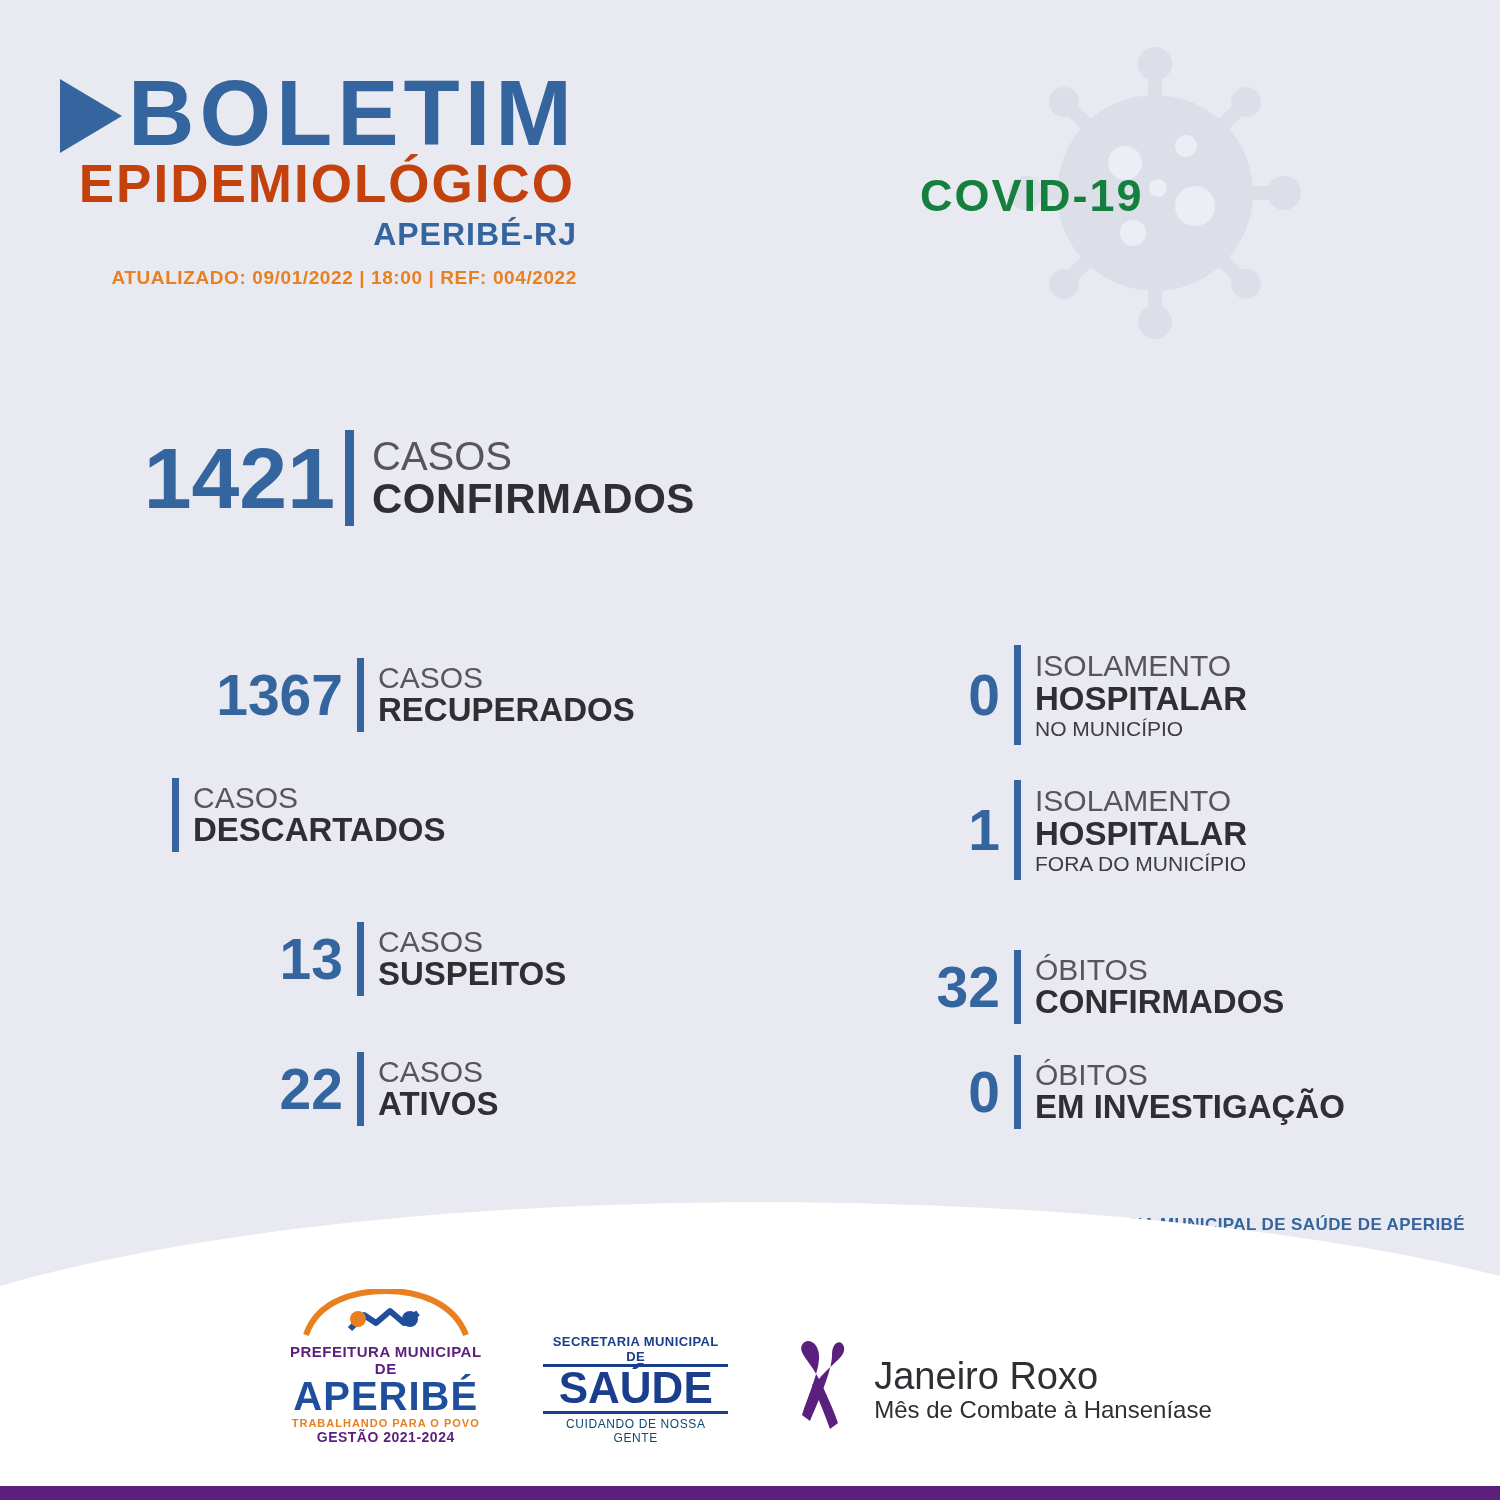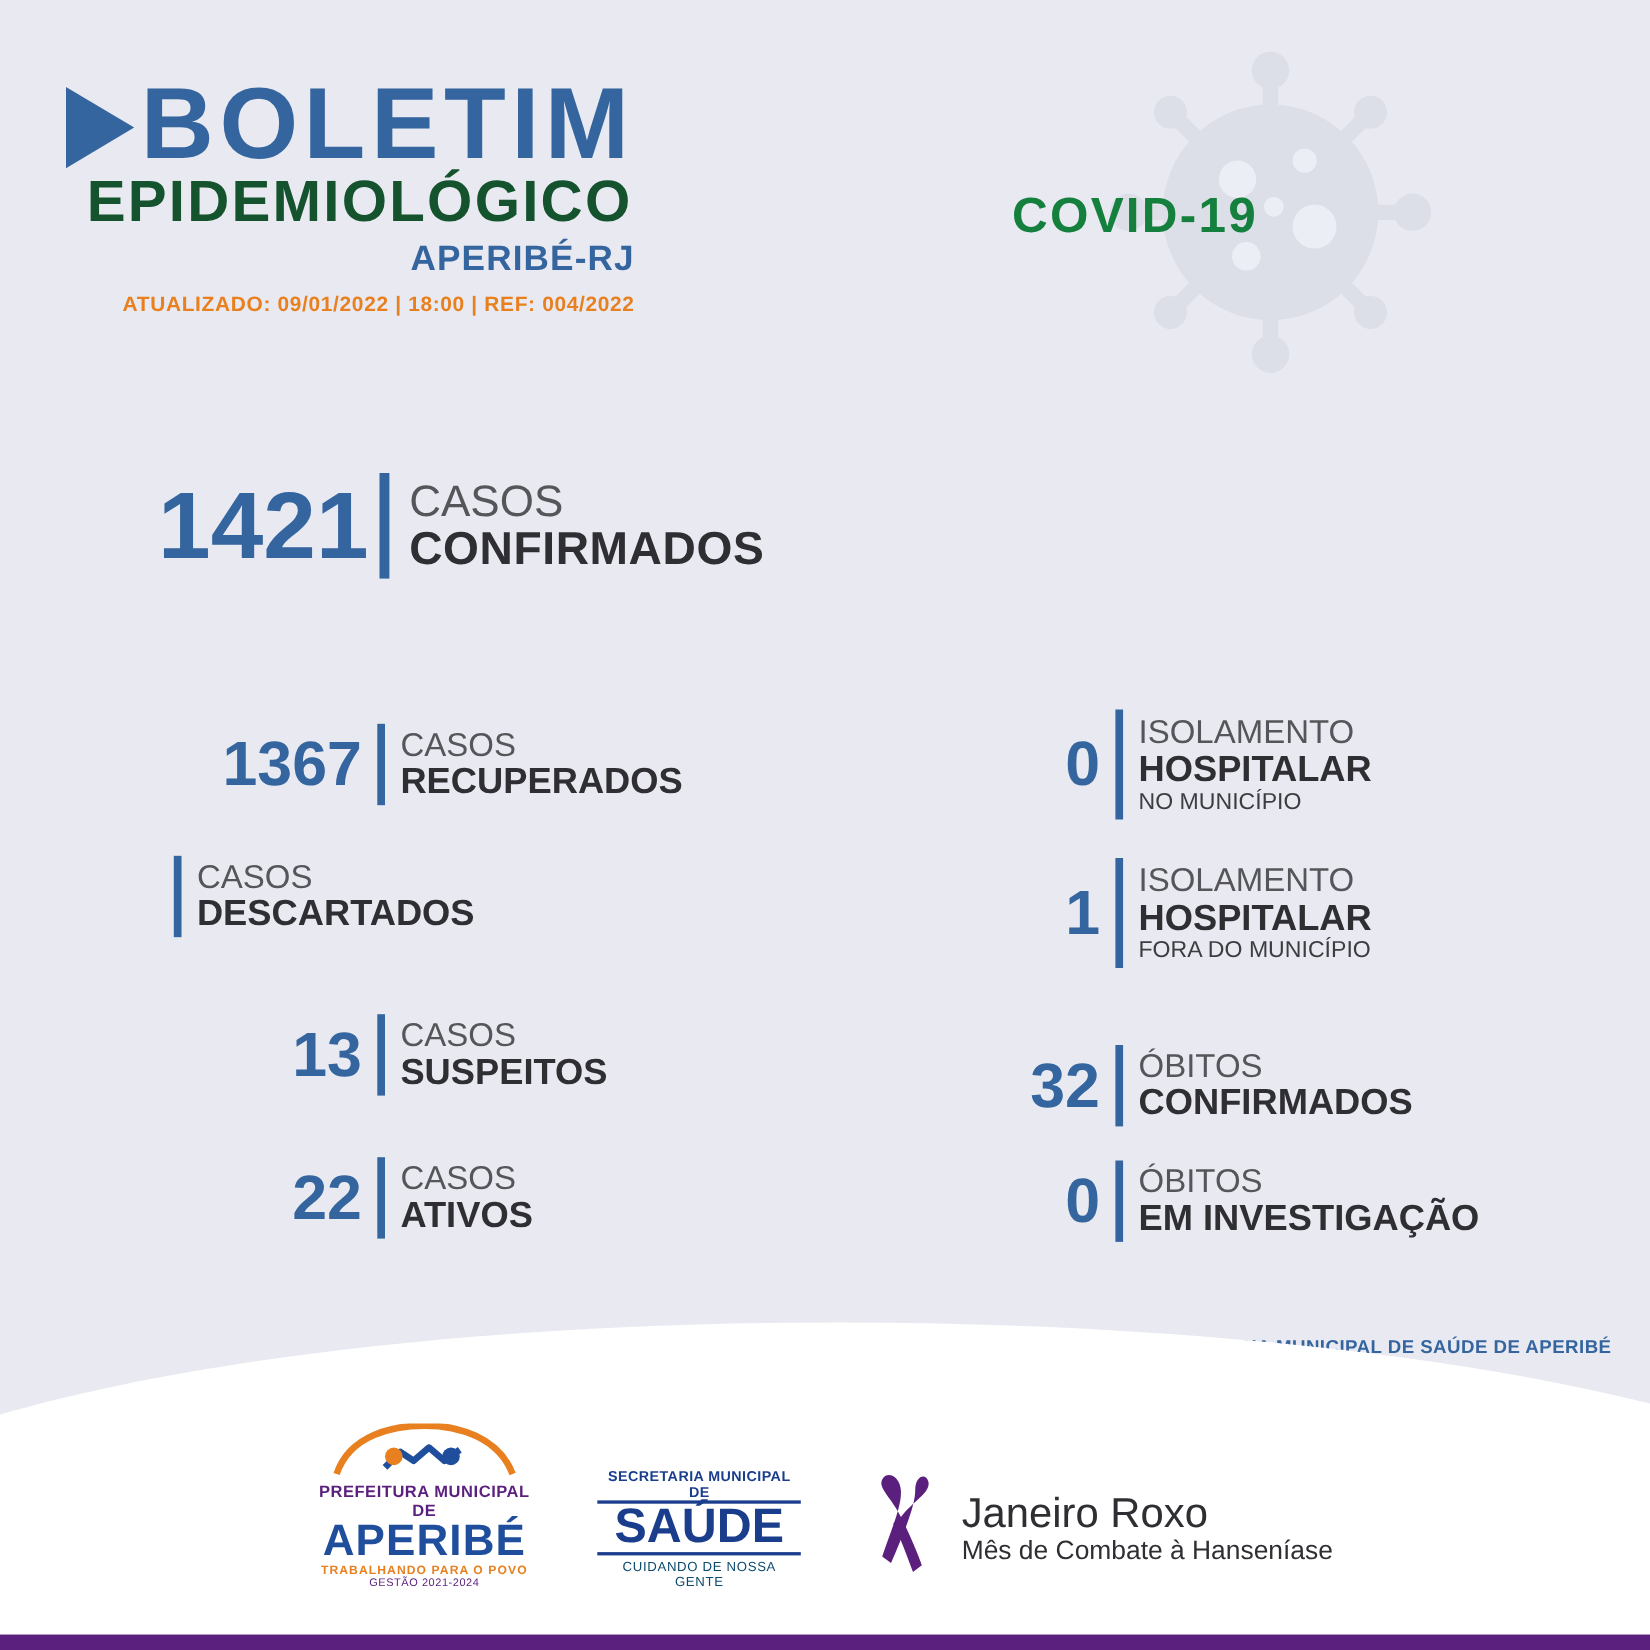--- a/index.html
+++ b/index.html
@@ -32,21 +32,21 @@
     border-bottom: 37px solid transparent;
     border-left: 62px solid #35659f;
     margin-right: 6px;
     margin-top: 4px;
   }
   .boletim {
     font-size: 92px; font-weight: bold; color: #35659f;
     letter-spacing: 5px; line-height: 0.95;
   }
   .epidem {
-    font-size: 53px; font-weight: bold; color: #14532d;
+    font-size: 53px; font-weight: bold; color: #c2410c;
     letter-spacing: 2px; text-align: right;
     margin-top: -4px; padding-right: 2px;
   }
   .aperibe {
     font-size: 32px; font-weight: bold; color: #35659f;
     letter-spacing: 1px; text-align: right; margin-top: 2px;
   }
   .atualizado {
     font-size: 19px; font-weight: bold; color: #e88020;
     letter-spacing: 0.6px; text-align: right; margin-top: 14px;
@@ -74,21 +74,21 @@
   .stat .t3 { color: #3c3c41; font-weight: normal; line-height: 1.1; }
 
   
   .stat-main { top: 430px; left: 110px; height: 96px; }
   .stat-main .num { font-size: 86px; width: 225px; }
   .stat-main .bar { width: 9px; margin: 0 18px 0 10px; }
   .stat-main .t1 { font-size: 40px; }
   .stat-main .t2 { font-size: 42px; letter-spacing: 0.5px; }
 
   
-  .col-l { left: 144px; height: 74px; }
+  .col-l { left: 158px; height: 74px; }
   .col-l .num { font-size: 57px; width: 185px; }
   .col-l .t1 { font-size: 30px; }
   .col-l .t2 { font-size: 33px; }
 
   .s-rec  { top: 658px; }
   .s-desc { top: 778px; }
   .s-susp { top: 922px; }
   .s-ativ { top: 1052px; }
 
   
@@ -130,21 +130,21 @@
   }
   .logo-pref .l2 {
     font-size: 40px; font-weight: bold; color: #1f4e9c; letter-spacing: 1px;
     line-height: 0.95;
   }
   .logo-pref .l3 {
     font-size: 11px; font-weight: bold; color: #e88020; letter-spacing: 1px;
     margin-top: 2px;
   }
   .logo-pref .l4 {
-    font-size: 10px; font-weight: normal; color: #5b1f7e; letter-spacing: 0.5px;
+    font-size: 14px; font-weight: bold; color: #5b1f7e; letter-spacing: 0.5px;
   }
 
   .logo-saude { width: 185px; text-align: center; margin-top: 38px; }
   .logo-saude .s1 {
     font-size: 13px; font-weight: bold; color: #1a3e8c; letter-spacing: 0.4px;
   }
   .logo-saude .s2 {
     font-size: 44px; font-weight: bold; color: #1a3e8c; line-height: 0.9;
     border-top: 3px solid #1a3e8c; border-bottom: 3px solid #1a3e8c;
     padding: 1px 0 3px;

